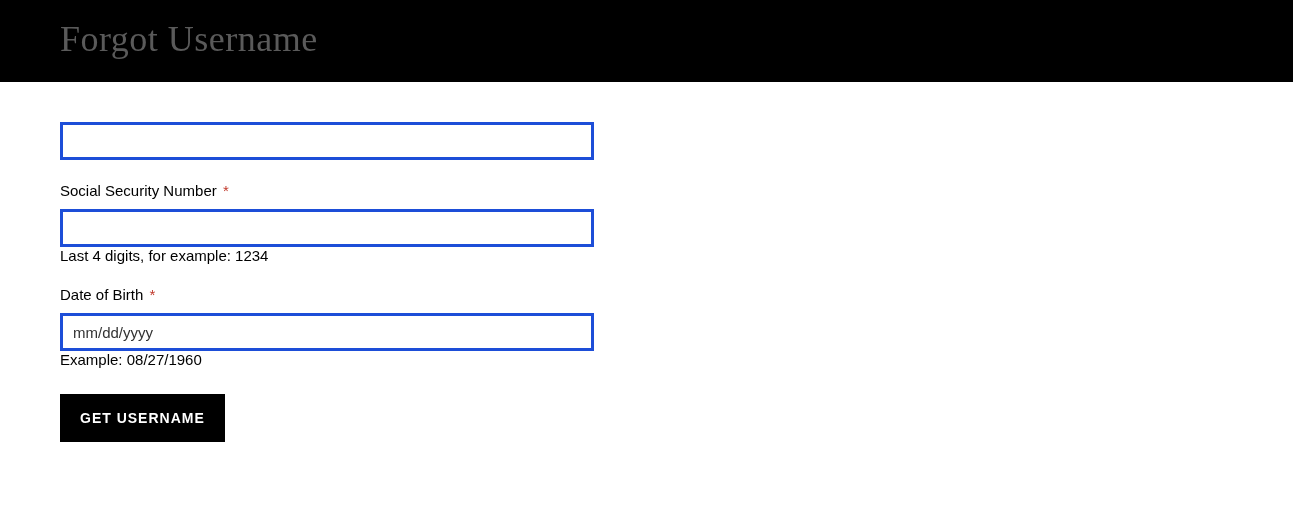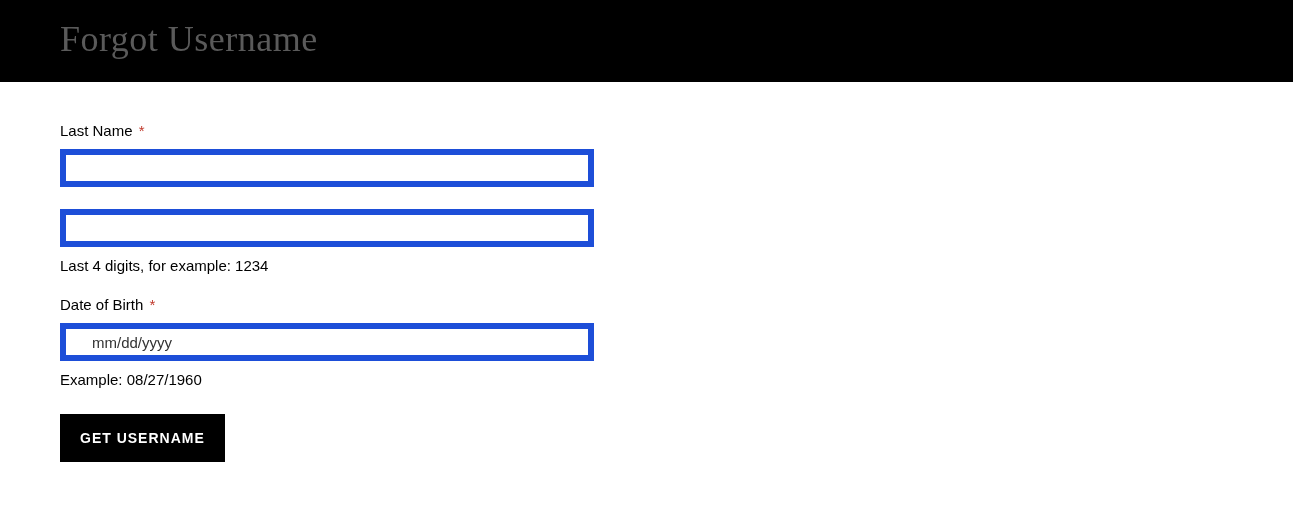--- a/index.html
+++ b/index.html
@@ -36,34 +36,33 @@
       margin-bottom: 10px;
       font-weight: 400;
     }
     .required-asterisk {
       color: #c0392b;
       margin-left: 2px;
     }
     .text-input {
       width: 534px;
       height: 38px;
-      border: 6px solid #1d4ed8;
-      padding: 8px 26px;
+      border: 3px solid #1d4ed8;
+      padding: 8px 10px;
       font-size: 15px;
       font-family: inherit;
       color: #333;
       background: #fff;
     }
     .text-input::placeholder {
       color: #333;
     }
     .help-text {
       font-size: 15px;
       color: #000;
-      margin-top: 10px;
     }
     .submit-button {
       background: #000000;
       color: #fff;
       border: none;
       padding: 16px 20px;
       font-size: 14px;
       font-weight: 600;
       letter-spacing: 1px;
       cursor: pointer;
@@ -73,28 +72,28 @@
 </head>
 <body>
 
 <div class="header-band">
   <h1 class="page-title">Forgot Username</h1>
 </div>
 
 <div class="form-area">
 
   <div class="form-group">
-    <label class="field-label">
-      <span>Last Name</span>
-      <span class="required-asterisk">*</span>
-    </label>
     <input type="text" class="text-input" value="" style="">
   </div>
 
   <div class="form-group">
+    <label class="field-label">
+      <span>Social Security Number</span>
+      <span class="required-asterisk">*</span>
+    </label>
     <input type="text" class="text-input" value="" style="">
     <div class="help-text">Last 4 digits, for example: 1234</div>
   </div>
 
   <div class="form-group">
     <label class="field-label">
       <span>Date of Birth</span>
       <span class="required-asterisk">*</span>
     </label>
     <input type="text" class="text-input" placeholder="mm/dd/yyyy" style="">

